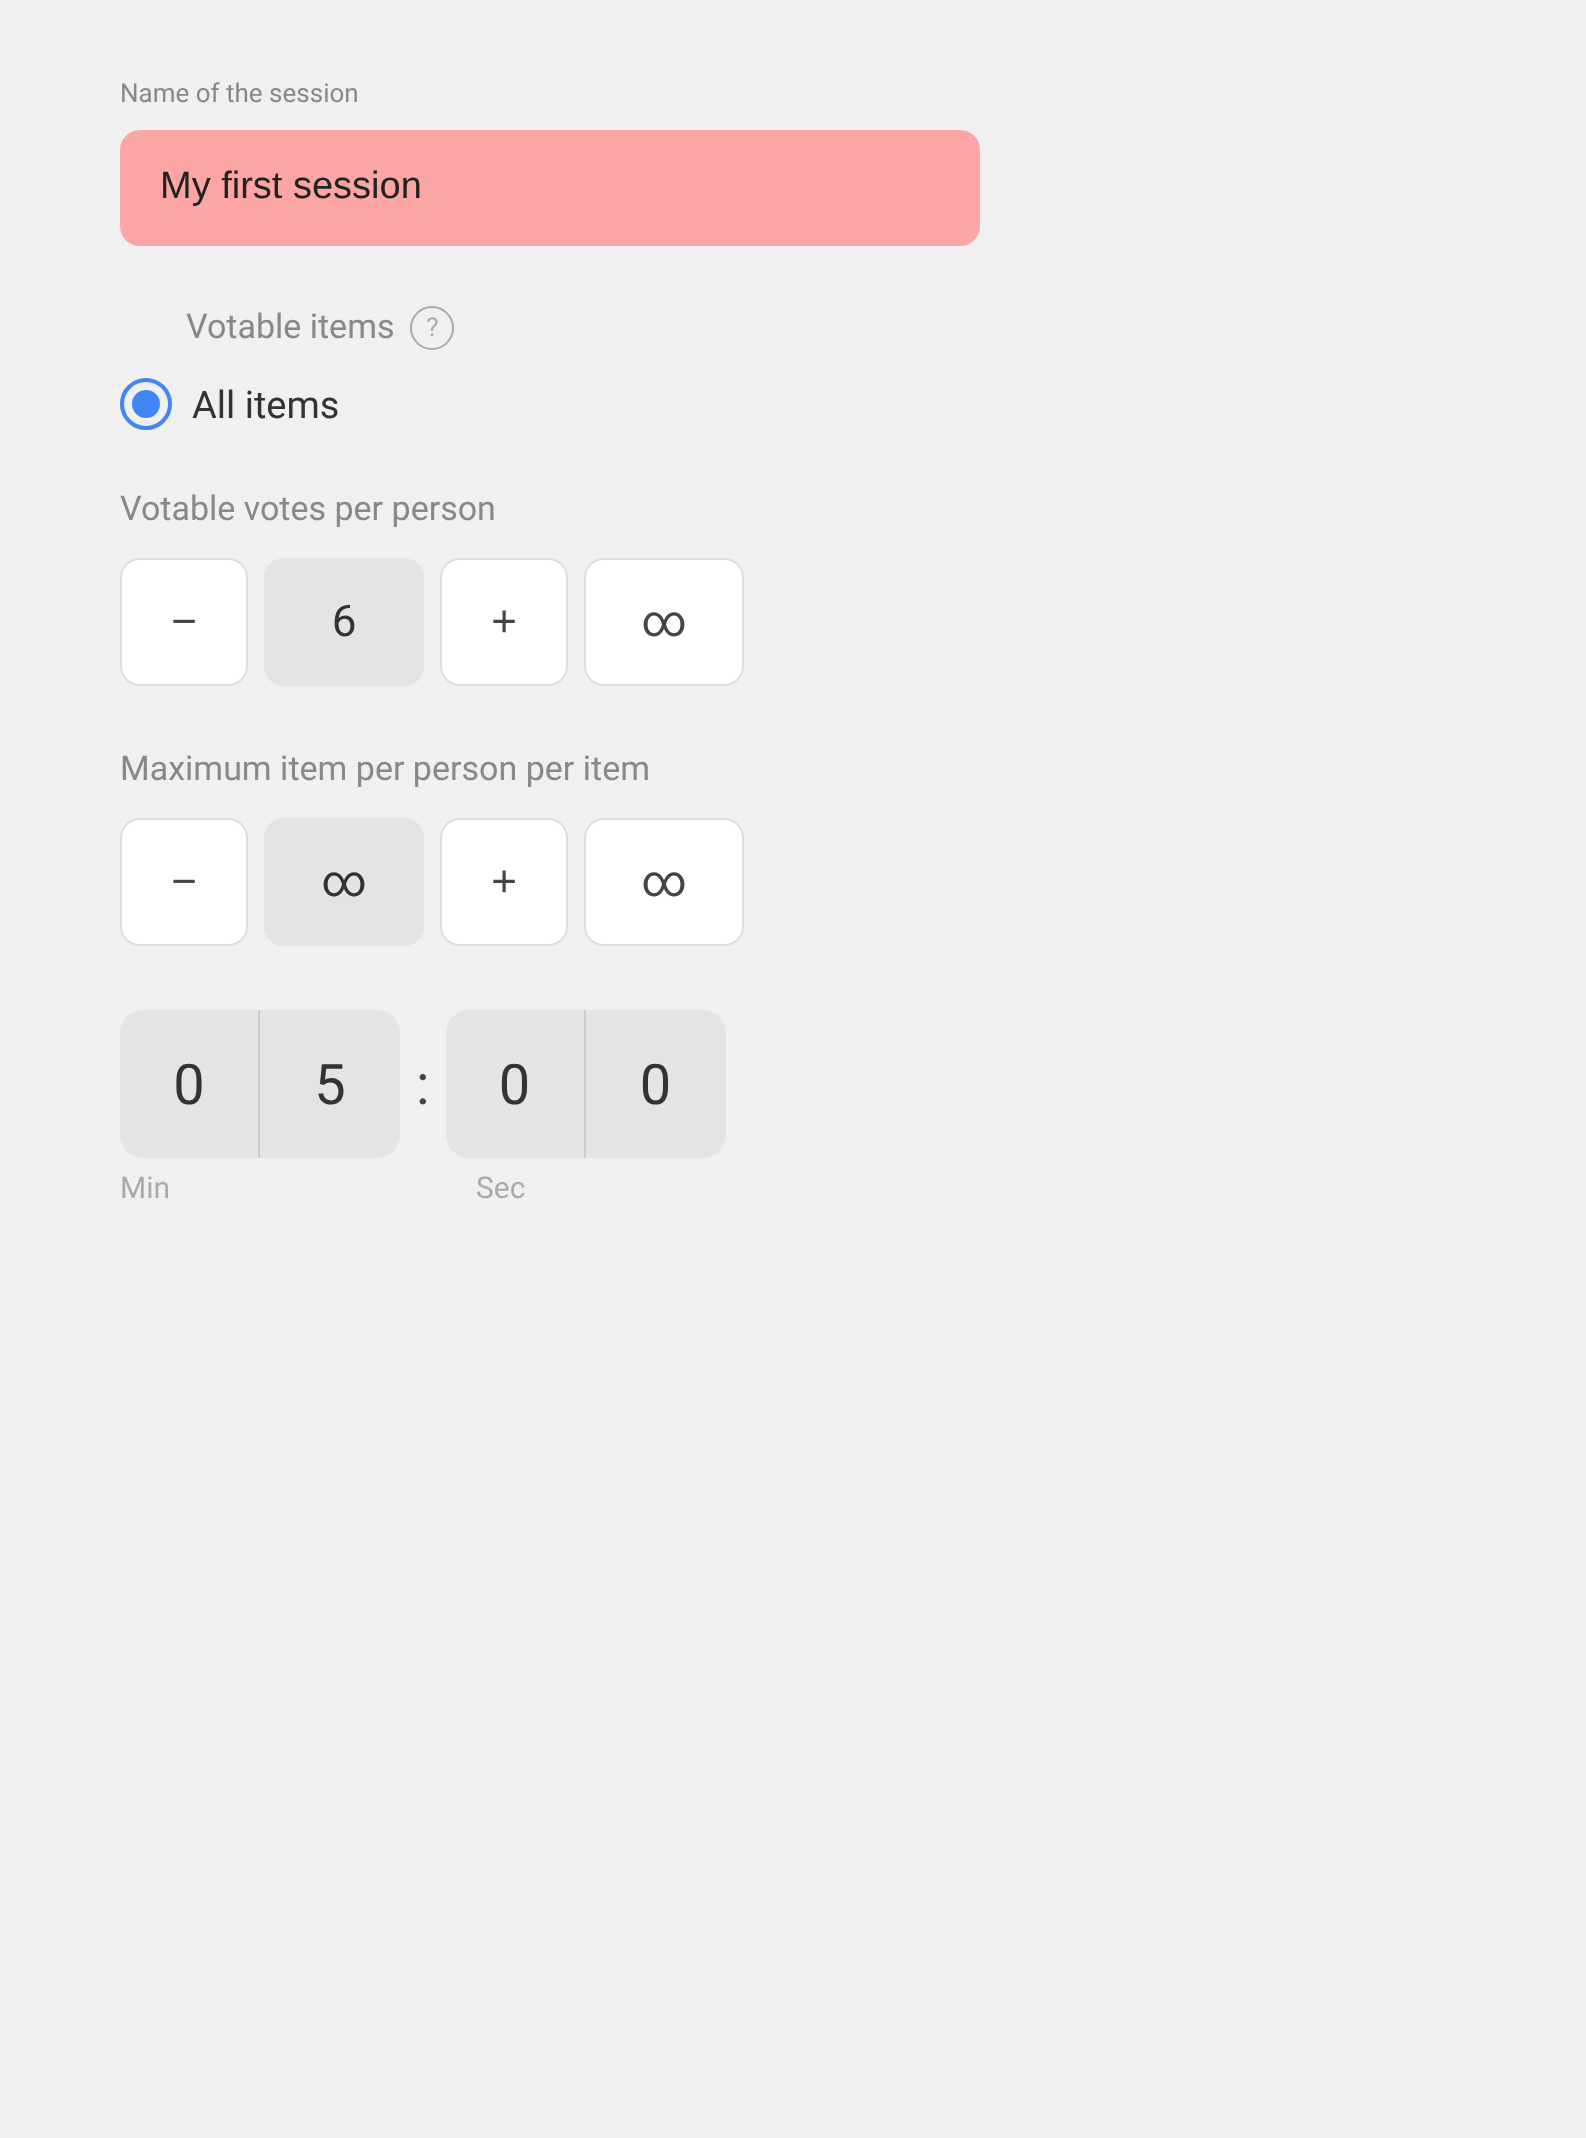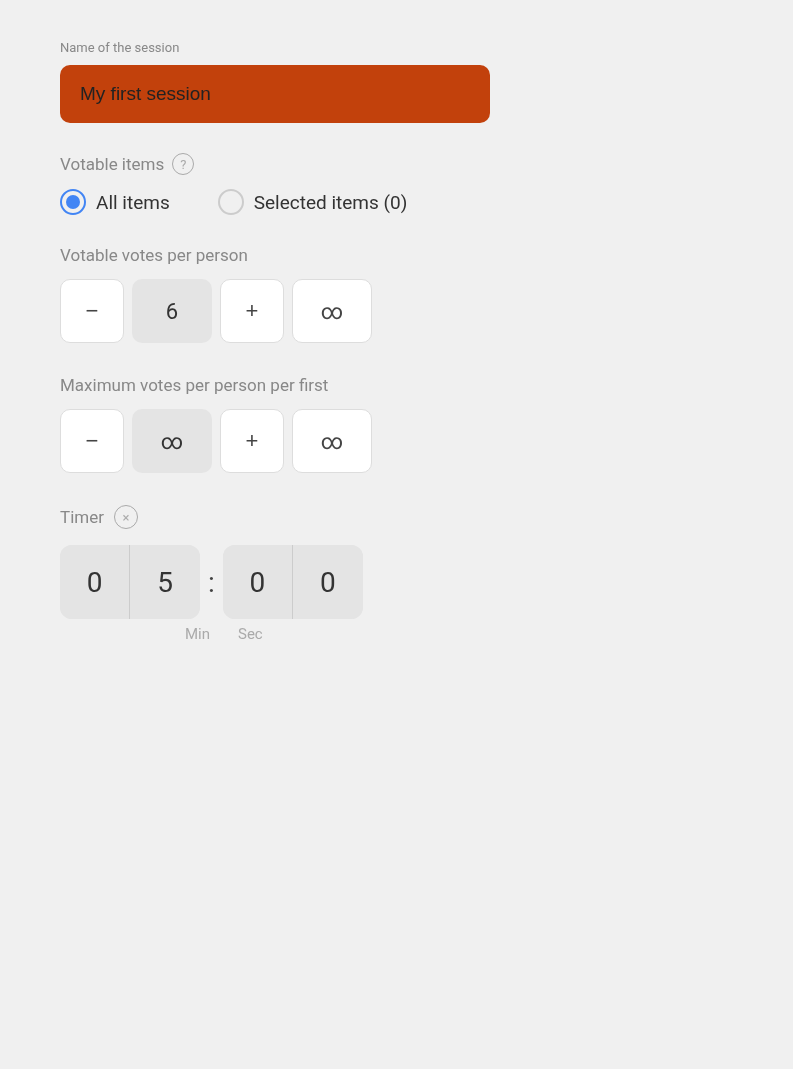--- a/index.html
+++ b/index.html
@@ -24,21 +24,21 @@
     }
 
     .field-label {
       font-size: 13px;
       color: #888;
       margin-bottom: 10px;
       font-weight: 400;
     }
 
     .text-input {
-      background: #c2410c;
+      background: #fca5a5;
       border: none;
       border-radius: 10px;
       padding: 18px 20px;
       font-size: 19px;
       color: #222;
       width: 430px;
       outline: none;
       display: block;
       margin-bottom: 28px;
     }
@@ -51,39 +51,40 @@
       display: flex;
       align-items: center;
       gap: 8px;
       margin-bottom: 14px;
     }
 
     .section-title {
       font-size: 17px;
       color: #888;
       font-weight: 400;
+      margin-left: 33px;
     }
 
     .help-icon {
       width: 22px;
       height: 22px;
       border-radius: 50%;
       border: 1.5px solid #aaa;
       display: flex;
       align-items: center;
       justify-content: center;
       color: #aaa;
       font-size: 13px;
       cursor: pointer;
     }
 
     .radio-group {
       display: flex;
       align-items: center;
-      gap: 48px;
+      gap: 32px;
       margin-bottom: 6px;
     }
 
     .radio-option {
       display: flex;
       align-items: center;
       gap: 10px;
       cursor: pointer;
     }
 
@@ -231,21 +232,21 @@
     }
 
     .timer-labels {
       display: flex;
       gap: 4px;
       margin-top: 6px;
     }
 
     .timer-label-min {
       width: 150px;
-      text-align: right;
+      text-align: left;
       font-size: 15px;
       color: #aaa;
     }
 
     .timer-label-sec {
       width: 150px;
       font-size: 15px;
       color: #aaa;
     }
 
@@ -273,63 +274,53 @@
     <div class="section-header">
       <span class="section-title">Votable items</span>
       <div class="help-icon">
         <span>?</span>
       </div>
     </div>
     <div class="radio-group">
       <label class="radio-option">
         <div class="radio-circle selected"></div>
         <span class="radio-label">All items</span>
-      </label>
-      <label class="radio-option">
-        <div class="radio-circle"></div>
-        <span class="radio-label">Selected items (0)</span>
       </label>
     </div>
   </div>
 
   <div class="stepper-section">
     <div class="stepper-label">Votable votes per person</div>
     <div class="stepper-row">
       <button class="stepper-btn">
         <span>−</span>
       </button>
       <div class="stepper-value">6</div>
       <button class="stepper-btn">
         <span>+</span>
       </button>
       <div class="stepper-infinity">∞</div>
     </div>
   </div>
 
   <div class="stepper-section">
-    <div class="stepper-label">Maximum votes per person per first</div>
+    <div class="stepper-label">Maximum item per person per item</div>
     <div class="stepper-row">
       <button class="stepper-btn">
         <span>−</span>
       </button>
       <div class="stepper-value">∞</div>
       <button class="stepper-btn">
         <span>+</span>
       </button>
       <div class="stepper-infinity">∞</div>
     </div>
   </div>
 
   <div class="timer-section">
-    <div class="timer-header">
-      <span class="timer-title">Timer</span>
-      <div class="close-circle-icon">
-        <span>×</span>
-      </div>
-    </div>
     <div class="timer-wrapper">
       <div class="timer-boxes-wrapper">
         <div class="timer-box-group">
           <div class="timer-box first">0</div>
           <div class="timer-box">5</div>
         </div>
         <span class="timer-colon">:</span>
         <div class="timer-box-group">
           <div class="timer-box first">0</div>
           <div class="timer-box">0</div>

